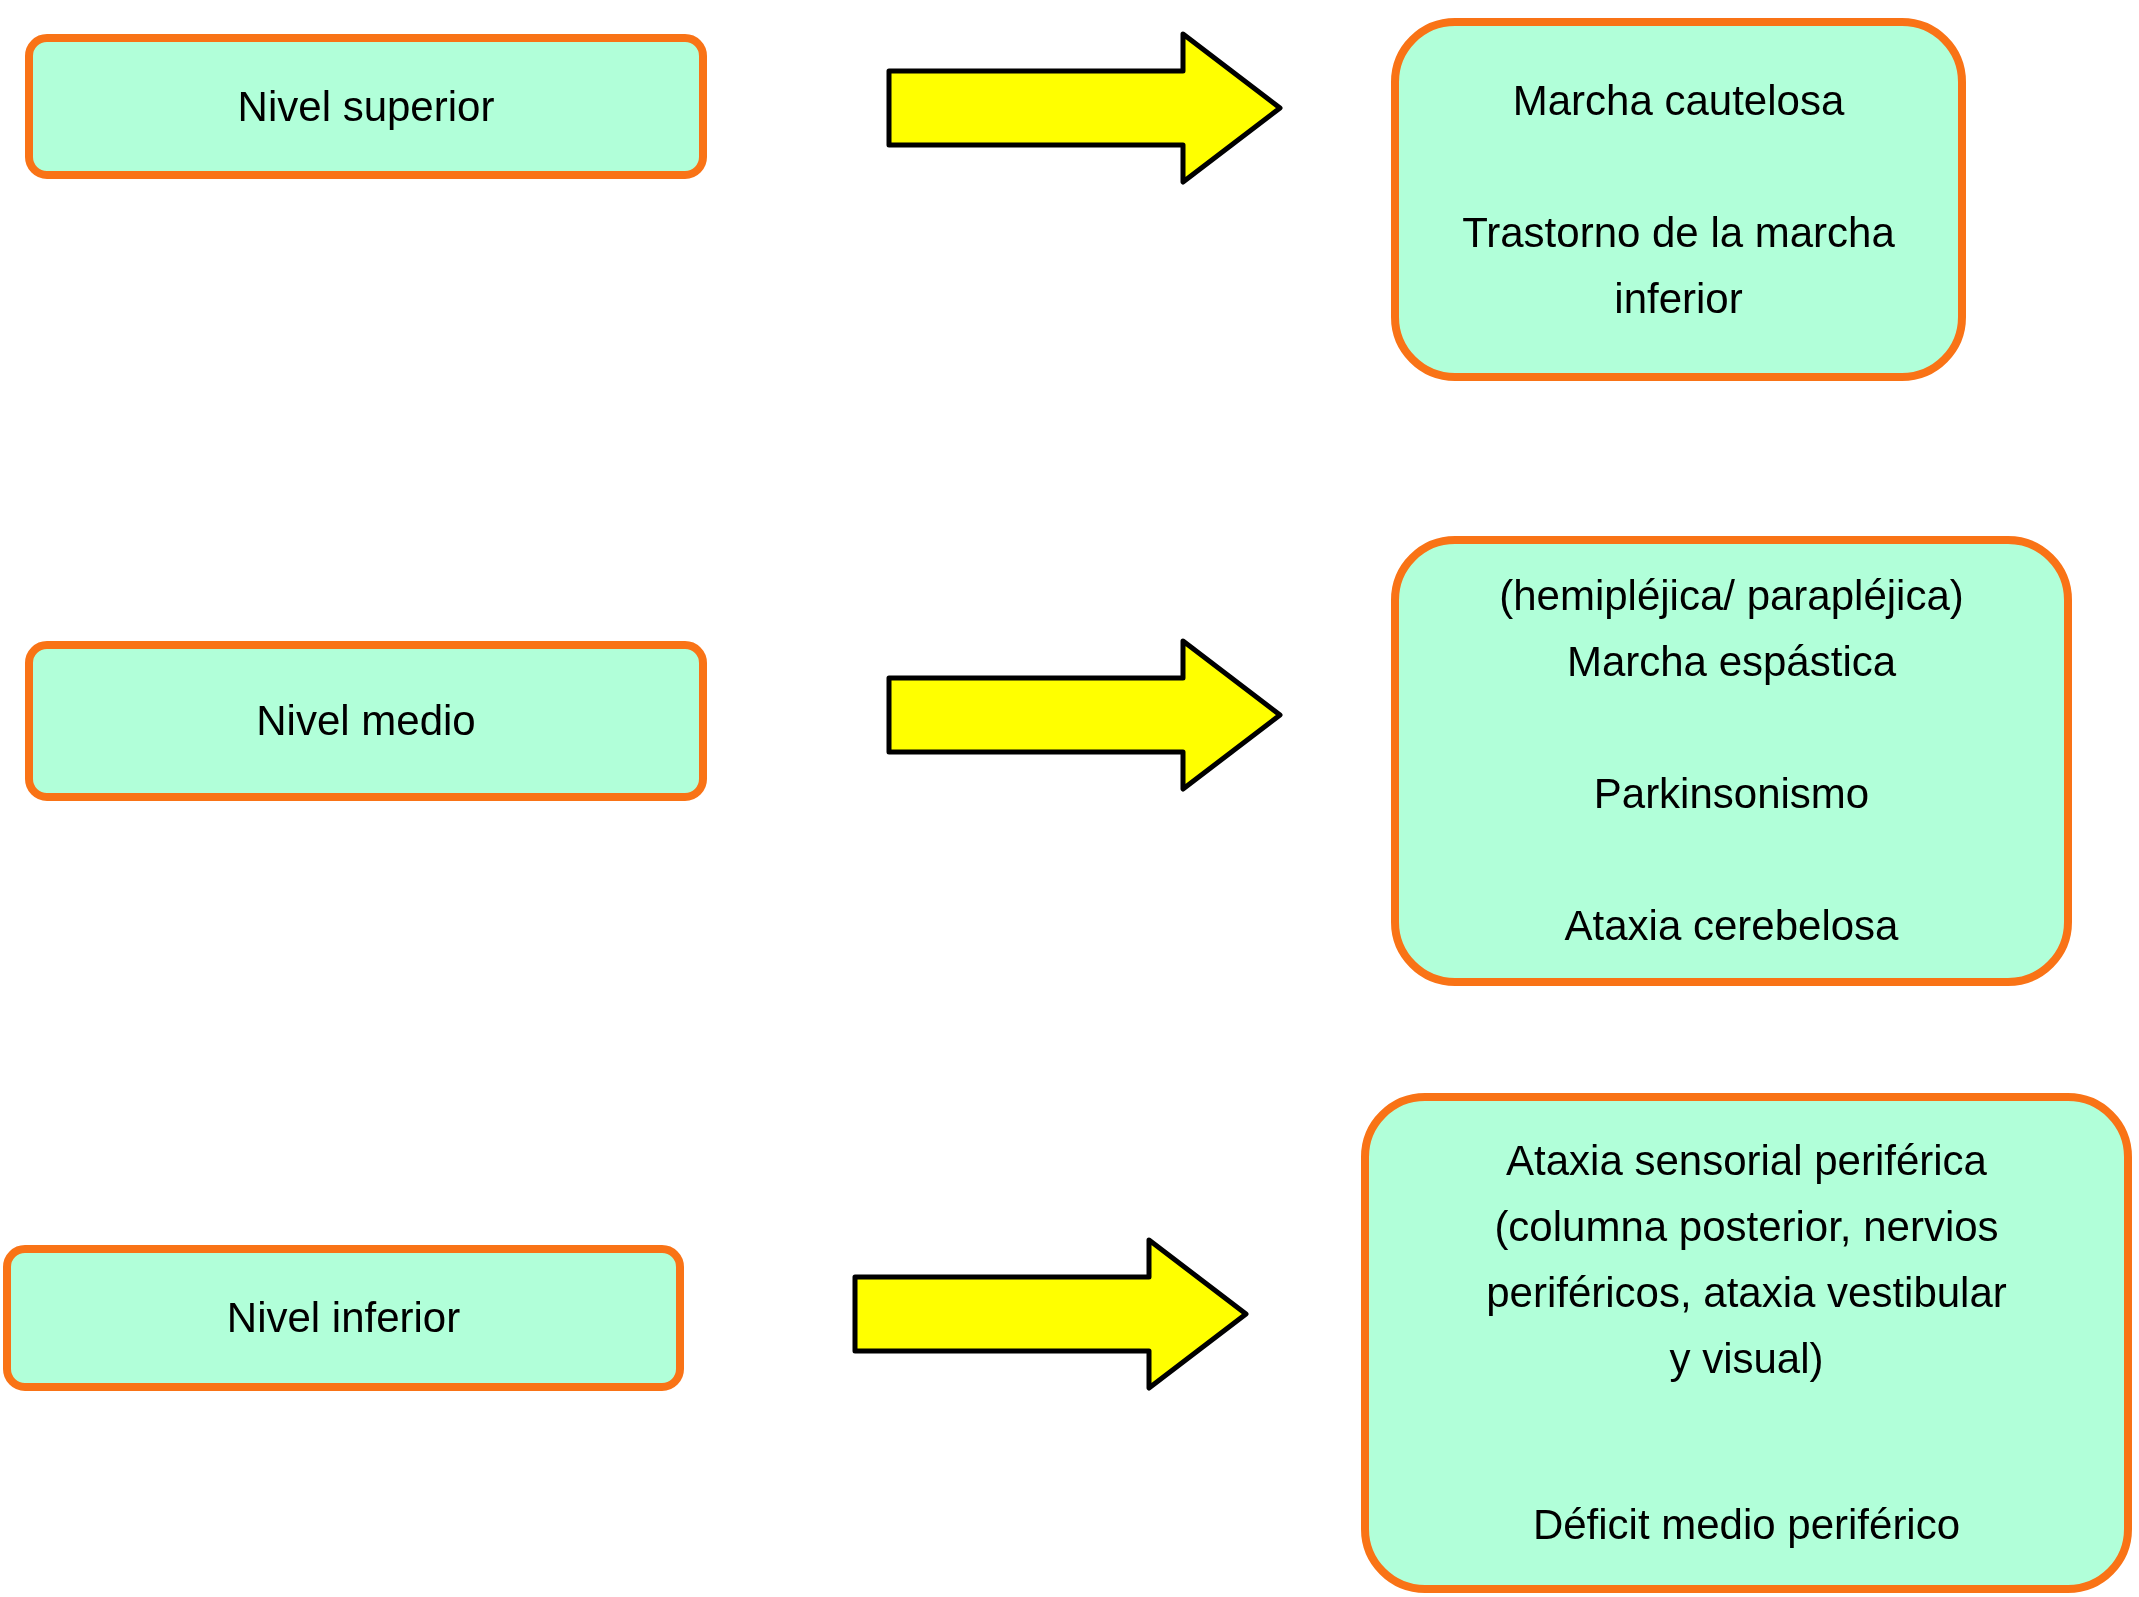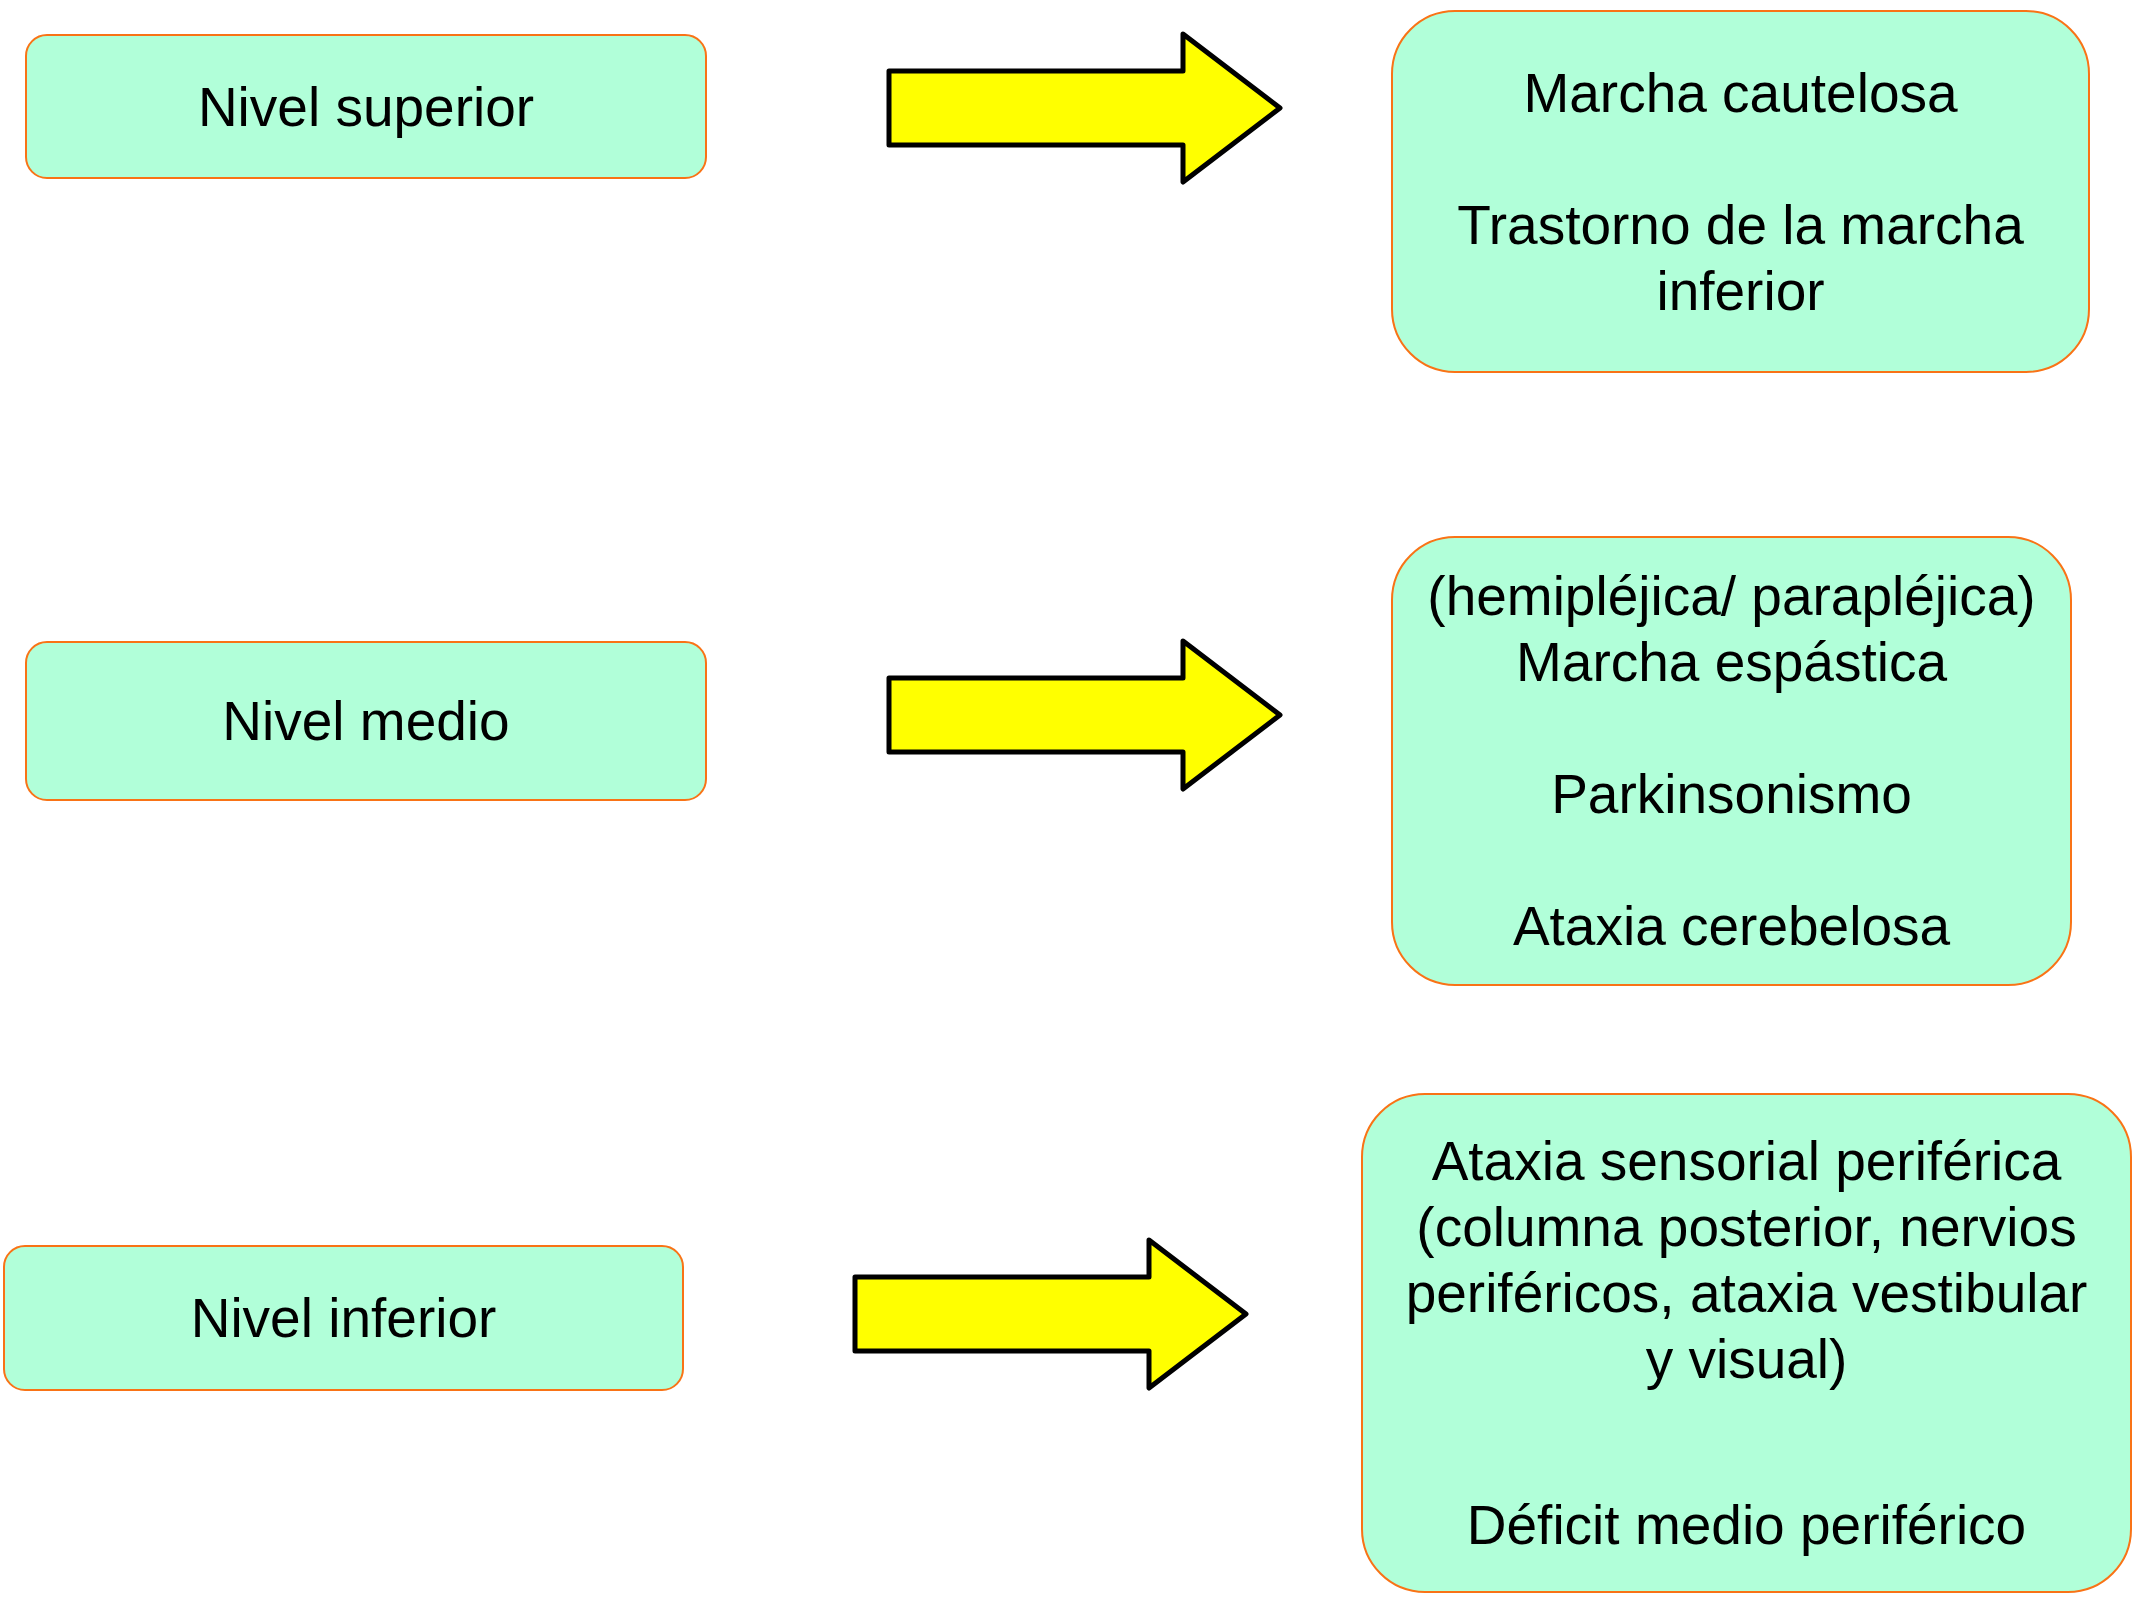--- a/index.html
+++ b/index.html
@@ -1,36 +1,36 @@
 <!DOCTYPE html>
 <html><head>
 <meta charset="utf-8">
 <style>
   html, body { margin: 0; padding: 0; background: #ffffff; }
   body { width: 2139px; height: 1597px; position: relative; overflow: hidden;
          font-family: "Liberation Sans", sans-serif; color: #000; }
-  .box { position: absolute; background: #b1ffd9; border: 2px solid #f97316; box-sizing: border-box;
+  .box { position: absolute; background: #b1ffd9; border: 8px solid #f97316; box-sizing: border-box;
          display: flex; flex-direction: column; align-items: center; justify-content: center;
-         text-align: center; font-size: 55px; line-height: 66px; }
+         text-align: center; font-size: 42px; line-height: 66px; }
   .lbox { border-radius: 22px; }
   .rbox { border-radius: 64px; }
   .gap { height: 66px; }
   .arrow { position: absolute; }
   .line { white-space: pre; }
 </style>
 </head>
 <body>
 
 <div class="box lbox" style="left:25px; top:34px; width:682px; height:145px;">
   <span>Nivel superior</span>
 </div>
 <svg class="arrow" style="left:884px; top:28px;" width="404" height="160" viewBox="0 0 404 160">
   <polygon points="5,43 299,43 299,6 396,80 299,154 299,117 5,117" fill="#ffff00" stroke="#000" stroke-width="5" stroke-linejoin="round"></polygon>
 </svg>
-<div class="box rbox" style="left:1391px; top:10px; width:699px; height:363px;">
+<div class="box rbox" style="left:1391px; top:18px; width:575px; height:363px;">
   <span class="line">Marcha cautelosa</span>
   <div class="gap"></div>
   <span class="line">Trastorno de la marcha</span>
   <span class="line">inferior</span>
 </div>
 
 <div class="box lbox" style="left:25px; top:641px; width:682px; height:160px;">
   <span>Nivel medio</span>
 </div>
 <svg class="arrow" style="left:884px; top:635px;" width="404" height="160" viewBox="0 0 404 160">

